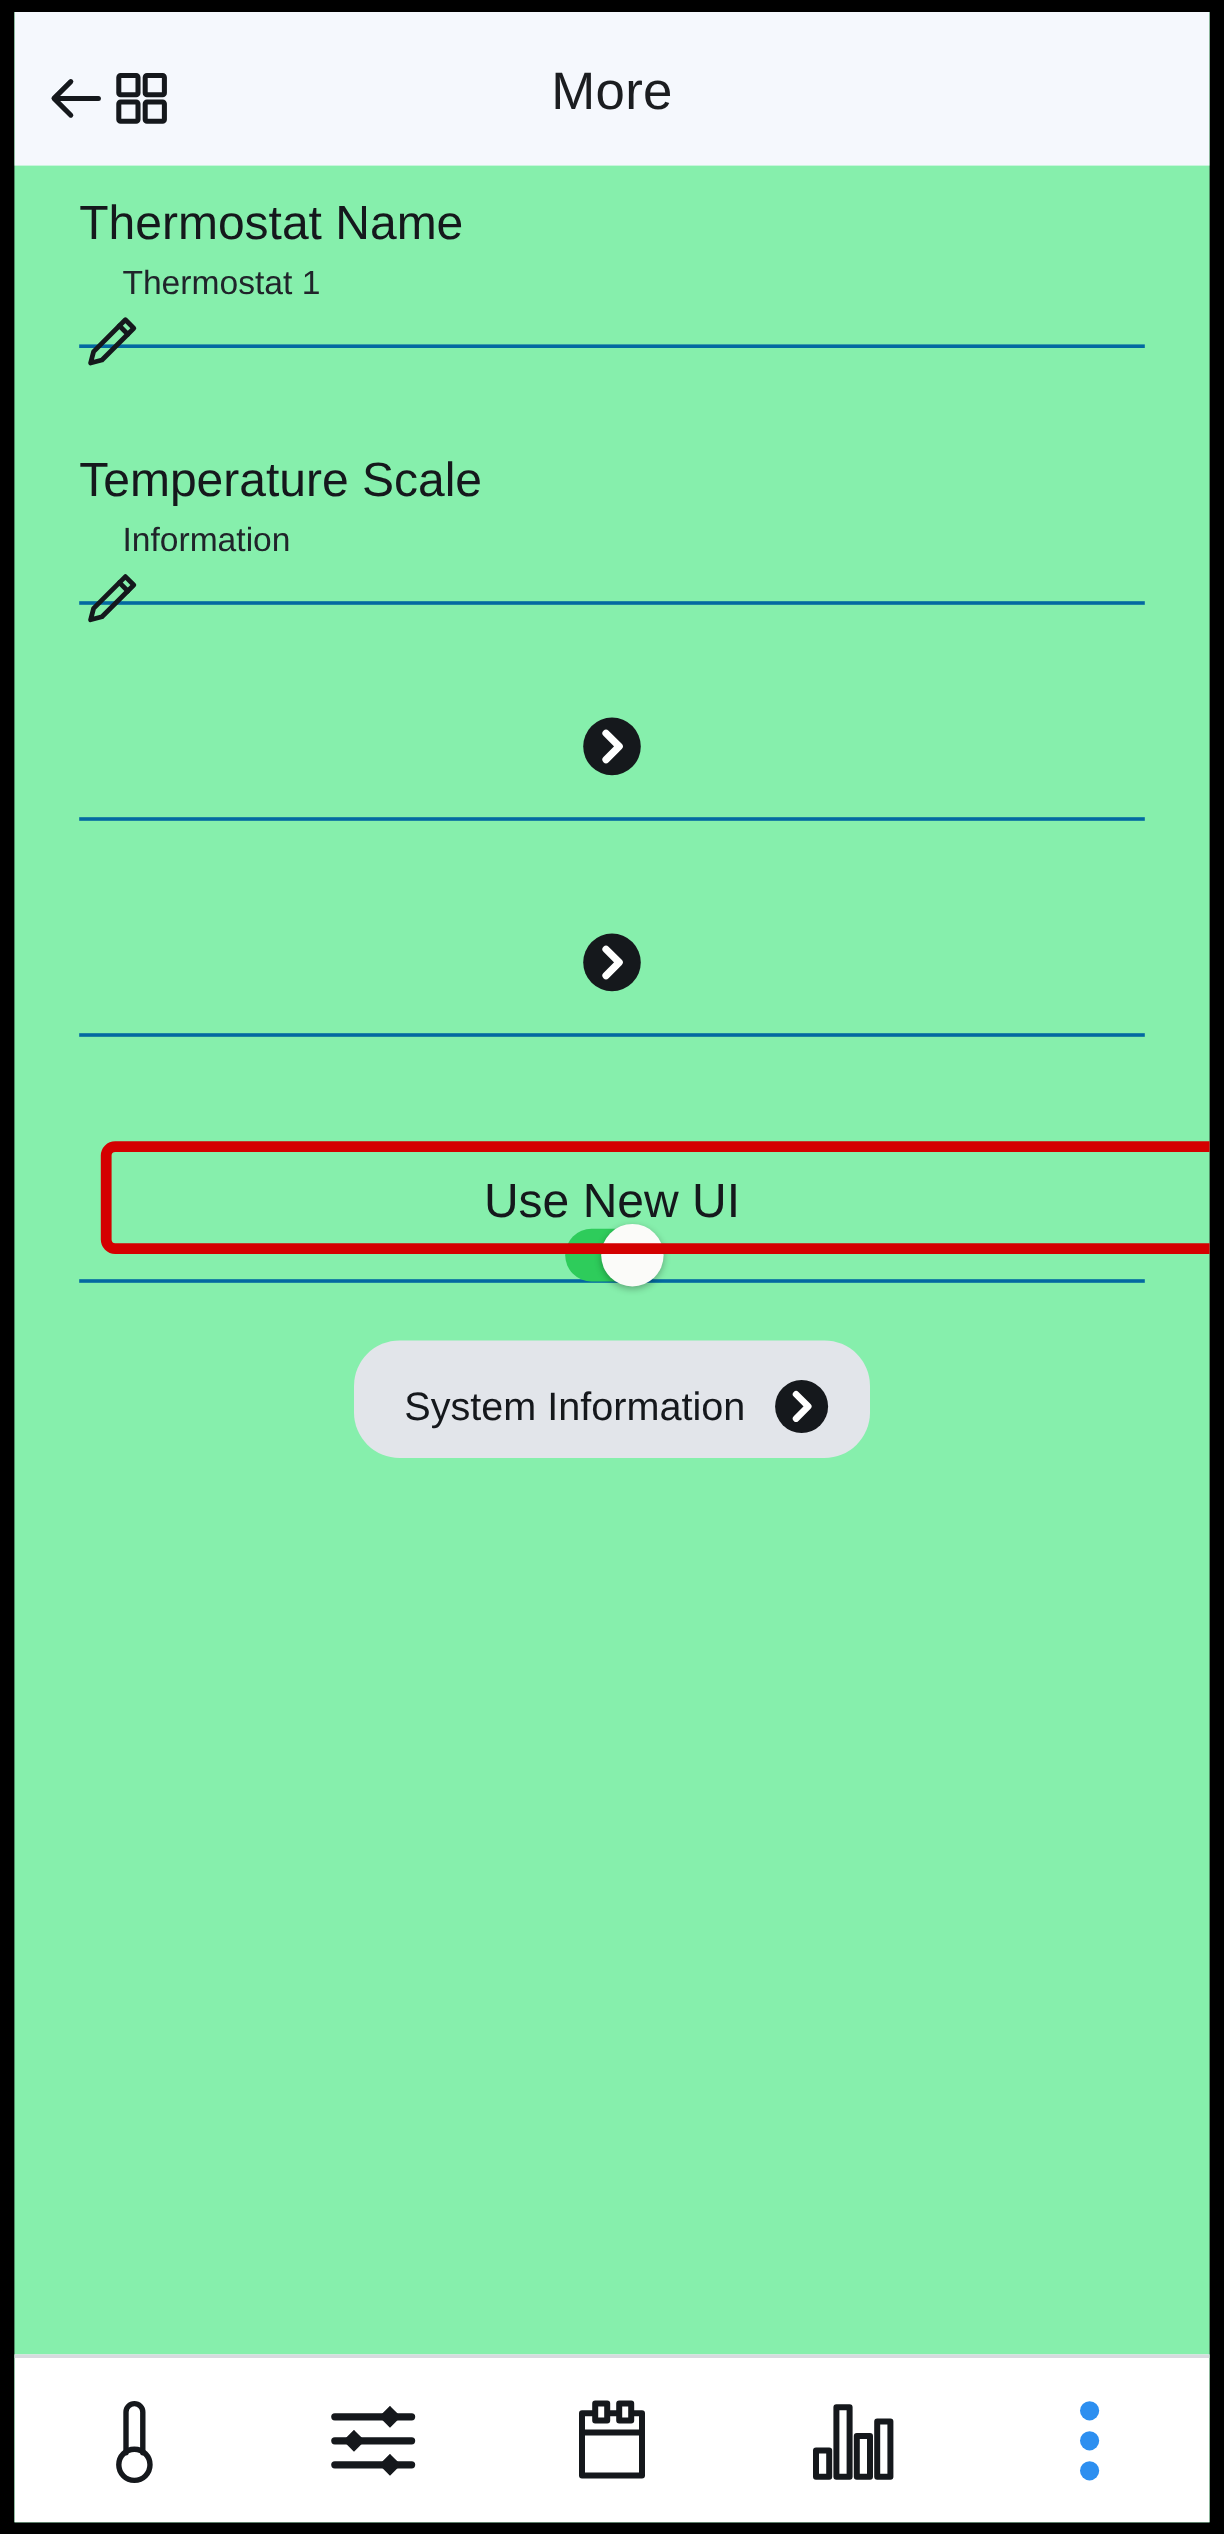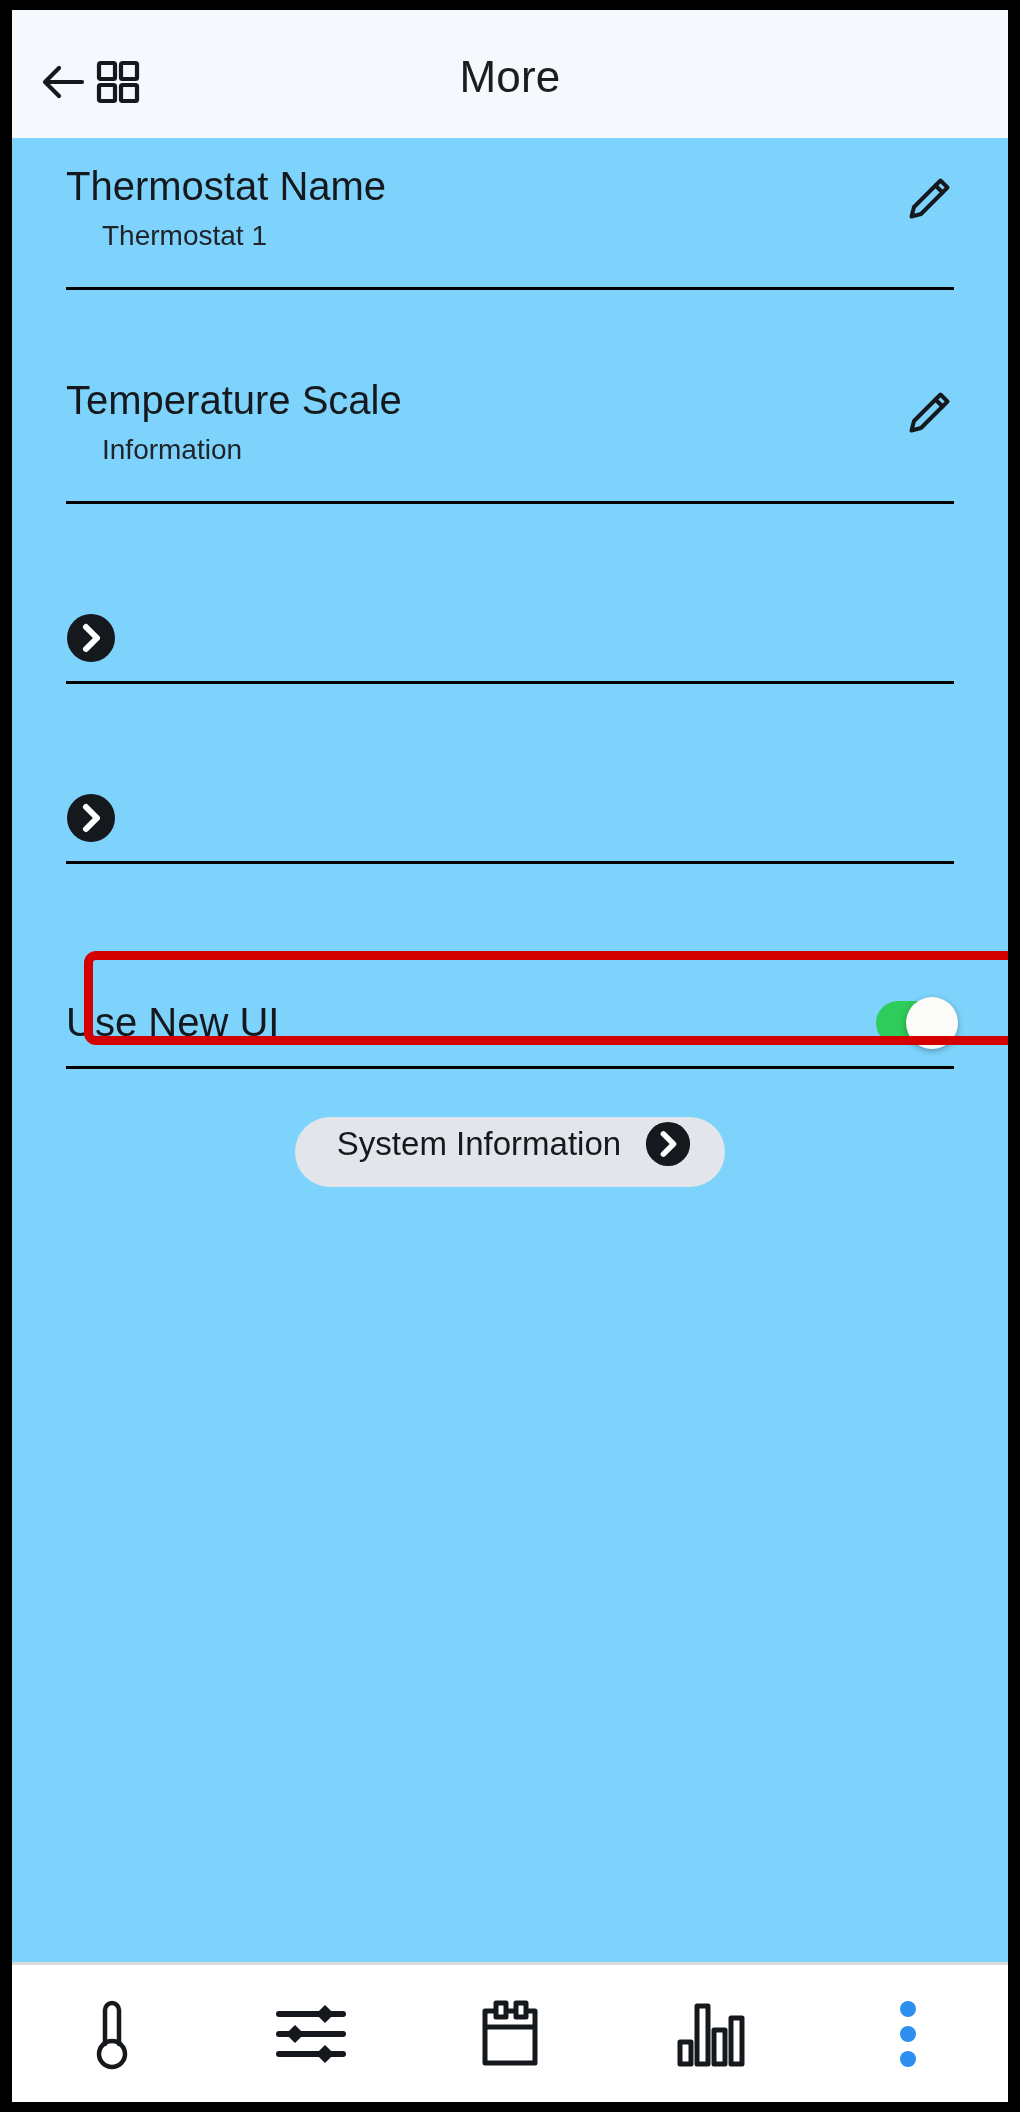--- a/index.html
+++ b/index.html
@@ -11,21 +11,21 @@
     font-family: "Liberation Sans", sans-serif;
     overflow: hidden;
   }
 
   #phone {
     position: absolute;
     left: 12px;
     top: 10px;
     width: 996px;
     height: 2092px;
-    background: #7dd3fc;
+    background: #86efac;
     display: flex;
     flex-direction: column;
     overflow: hidden;
   }
 
   
   #header {
     position: relative;
     height: 128px;
     flex: 0 0 128px;
@@ -55,24 +55,25 @@
 
   
   #list {
     flex: 1 1 auto;
     position: relative;
     padding: 0 54px;
   }
 
   .row {
     position: relative;
-    border-bottom: 3px solid #000000;
+    border-bottom: 3px solid #0369a1;
     display: flex;
     align-items: flex-start;
     justify-content: space-between;
+    flex-direction: column;
   }
   .row-tall   { height: 152px; padding-top: 26px; }
   .row-short  { height: 118px; padding-top: 28px; align-items: center; }
   .row-spacer { height: 62px; border: none; }
 
   .row-texts { display: flex; flex-direction: column; }
 
   .row-title {
     font-size: 40px;
     font-weight: 400;
@@ -137,21 +138,21 @@
     justify-content: center;
     margin-top: 48px;
   }
   #sysinfo-button {
     display: flex;
     align-items: center;
     gap: 24px;
     background: #e2e5ea;
     border: none;
     border-radius: 38px;
-    padding: 4px 34px 20px 42px;
+    padding: 32px 34px 20px 42px;
     cursor: pointer;
   }
   #sysinfo-label {
     font-size: 33px;
     color: #15181c;
     font-family: "Liberation Sans", sans-serif;
     white-space: nowrap;
   }
   .chev-icon-lg { width: 46px; height: 46px; display: block; }
 

